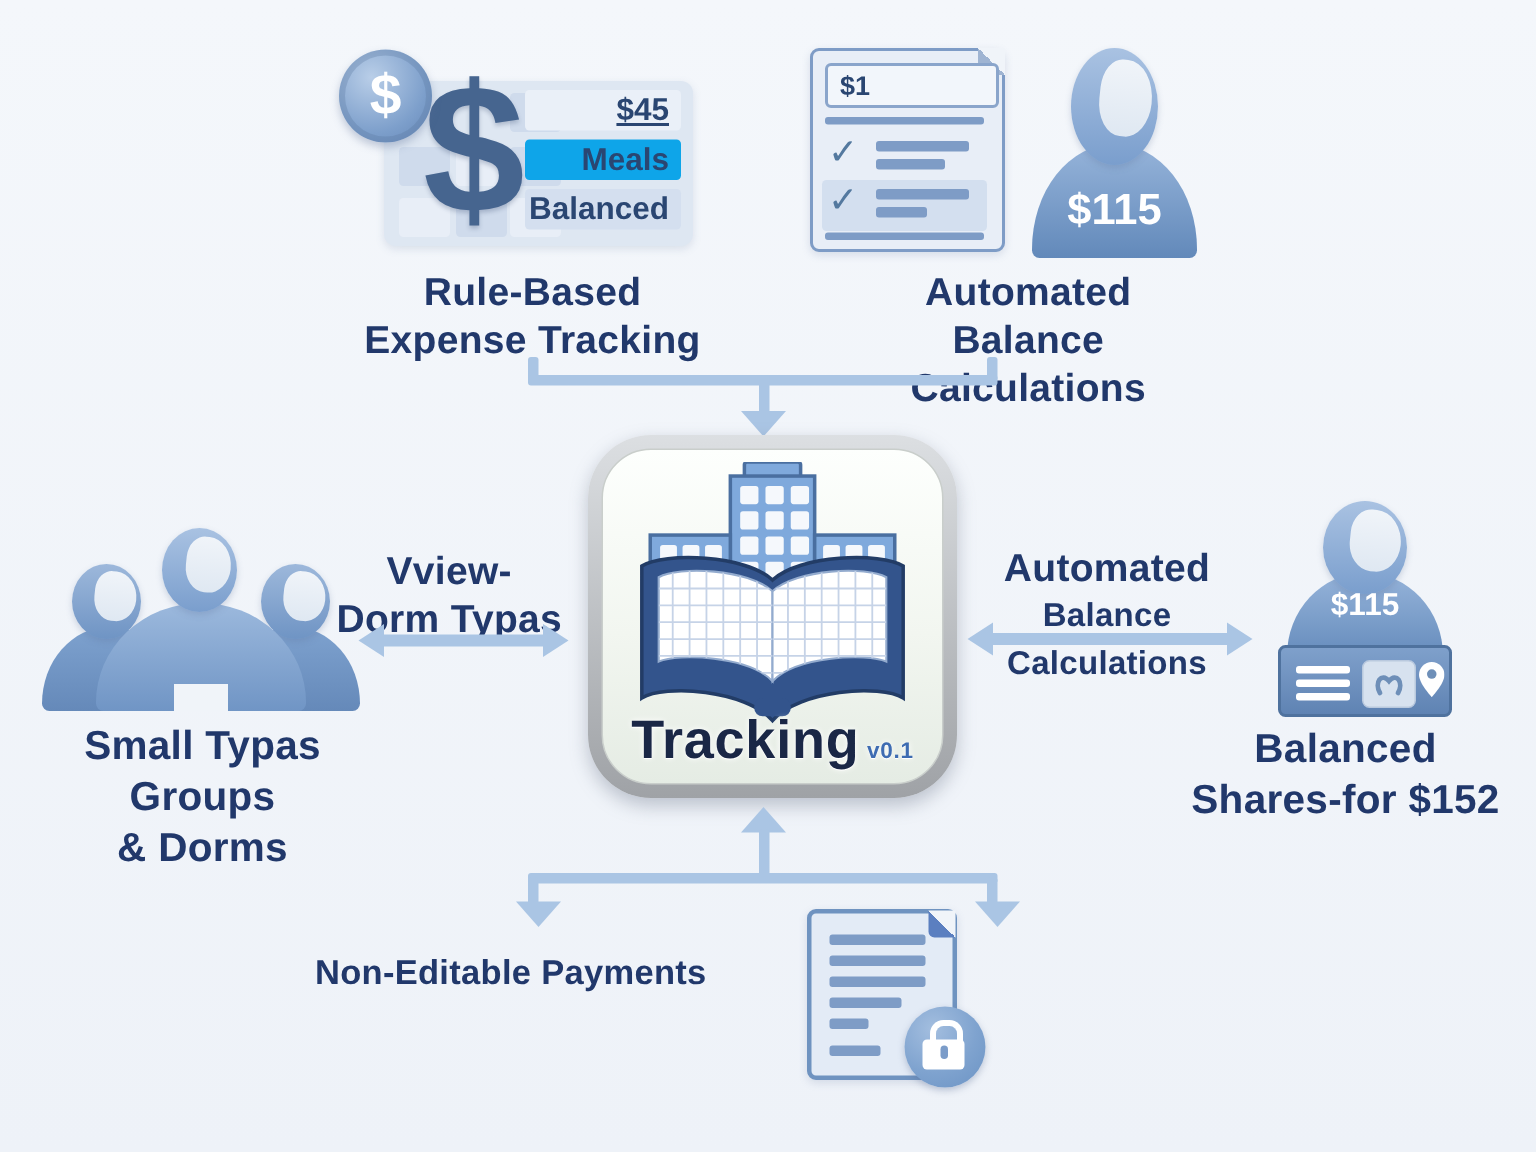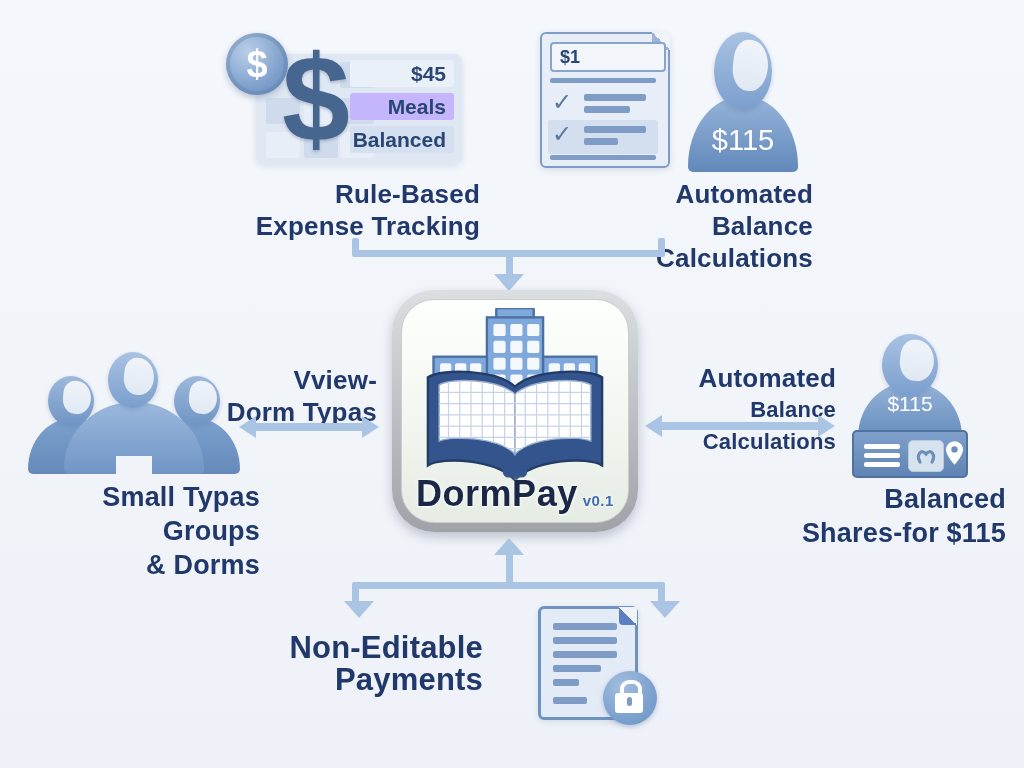--- a/index.html
+++ b/index.html
@@ -20,21 +20,21 @@
   }
   html,body{margin:0;padding:0;}
   body{font-family:"Liberation Sans","DejaVu Sans",sans-serif;background:#e8ecf3;}
   .stage{position:relative;width:1024px;height:768px;overflow:hidden;
          background:linear-gradient(180deg,#f4f7fb 0%,#eef2f8 100%);}
   .abs{position:absolute;}
 
   
   .lbl{position:absolute;text-align:center;color:var(--text);font-weight:600;
        font-size:26px;line-height:32px;letter-spacing:.2px;}
-  .lbl span{display:block;text-align:right;}
+  .lbl span{display:block;}
   .lbl.bold{font-weight:700;font-size:27px;}
   .lbl.left{text-align:left;}
 
   
   .bar{position:absolute;background:var(--arrow);border-radius:2px;}
   .ah-down{position:absolute;width:0;height:0;
     border-left:15px solid transparent;border-right:15px solid transparent;
     border-top:17px solid var(--arrow);}
   .ah-up{position:absolute;width:0;height:0;
     border-left:15px solid transparent;border-right:15px solid transparent;
@@ -74,21 +74,21 @@
 
   
   .person-head{position:absolute;border-radius:50%;
     background:linear-gradient(180deg,var(--icon-blue-light),#7a9ecd);
     box-shadow:0 2px 4px rgba(90,110,150,.25);overflow:hidden;z-index:2;}
   .person-head .face{position:absolute;left:32%;top:10%;width:60%;height:66%;
     background:linear-gradient(180deg,#f0f4f9,#dfe8f2);
     border-radius:42% 58% 50% 50%;transform:rotate(6deg);}
   .person-body{position:absolute;border-radius:50% 50% 5px 5px / 92% 92% 5px 5px;
     background:linear-gradient(180deg,#96b4da,#6289ba);z-index:1;}
-  .person-amt{position:absolute;width:100%;text-align:center;color:#fff;font-weight:400;z-index:3;}
+  .person-amt{position:absolute;width:100%;text-align:center;color:#fff;font-weight:700;z-index:3;}
 
   
   .logo-badge{position:absolute;left:392px;top:290px;width:246px;height:242px;
     border-radius:42px;background:linear-gradient(180deg,#dcdfe2,#9fa2a6);
     box-shadow:0 5px 12px rgba(110,120,140,.4);box-sizing:border-box;padding:9px;}
   .logo-inner{position:relative;width:100%;height:100%;border-radius:33px;
     background:linear-gradient(180deg,#fdfffd 0%,#f2f6f0 55%,#e5ece4 100%);
     border:1px solid #c9cecb;box-sizing:border-box;overflow:hidden;}
   .logo-art{position:absolute;left:50%;top:8px;transform:translateX(-50%);}
   .logo-name{position:absolute;left:0;bottom:6px;width:100%;text-align:center;
@@ -121,22 +121,22 @@
 
   <div class="expense-card">
     <div class="cell" style="left:84px;top:8px;width:34px;height:26px;background:var(--cell-a);"></div>
     <div class="cell" style="left:10px;top:44px;width:34px;height:26px;background:var(--cell-a);"></div>
     <div class="cell" style="left:48px;top:44px;width:34px;height:26px;background:var(--cell-b);"></div>
     <div class="cell" style="left:84px;top:44px;width:34px;height:26px;background:var(--cell-a);"></div>
     <div class="cell" style="left:10px;top:78px;width:34px;height:26px;background:var(--cell-b);"></div>
     <div class="cell" style="left:48px;top:78px;width:34px;height:26px;background:var(--cell-a);"></div>
     <div class="cell" style="left:84px;top:78px;width:34px;height:26px;background:var(--cell-b);"></div>
     <div class="big-dollar">$</div>
-    <div class="crow" style="top:6px;background:#eaf0f8;">$45</div>
-    <div class="crow" style="top:39px;background:#c4b5fd;">Meals</div>
+    <div class="crow" style="top:6px;background:#eaf0f8;text-decoration:underline;">$45</div>
+    <div class="crow" style="top:39px;background:#0ea5e9;">Meals</div>
     <div class="crow" style="top:72px;background:#d4dfef;">Balanced</div>
   </div>
   <div class="coin">$</div>
   <div class="lbl" style="left:230px;top:178px;width:250px;">
     <span>Rule-Based</span>
     <span>Expense Tracking</span>
   </div>
 
   <div class="doc" style="left:540px;top:32px;width:126px;height:132px;">
     <div class="fold"></div>
@@ -248,21 +248,21 @@
               <line x1="102" y1="124" x2="190" y2="124"></line>
               <line x1="102" y1="136" x2="190" y2="136"></line>
             <line x1="102" y1="148" x2="190" y2="148"></line>
               <line x1="102" y1="160" x2="190" y2="160"></line>
               <line x1="102" y1="172" x2="190" y2="172"></line>
           </g>
         </g>
         <rect x="92" y="168" width="26" height="13" rx="6" fill="#33548c"></rect>
       </svg>
       <div class="logo-name">
-        <span>DormPay</span><span class="ver">v0.1</span>
+        <span>Tracking</span><span class="ver">v0.1</span>
       </div>
     </div>
   </div>
 
   <div class="abs" style="left:28px;top:352px;width:212px;height:122px;">
     <div class="person-body" style="left:0;top:66px;width:90px;height:56px;background:linear-gradient(180deg,#7ea2cf,#6589b9);"></div>
     <div class="person-body" style="left:122px;top:66px;width:90px;height:56px;background:linear-gradient(180deg,#7ea2cf,#6589b9);"></div>
     <div class="person-head" style="left:20px;top:24px;width:46px;height:50px;background:linear-gradient(180deg,#9db8db,#6f94c4);">
         <div class="face"></div>
       </div>
@@ -316,34 +316,34 @@
       <div class="abs" style="left:92px;top:9px;">
         <svg width="17" height="24" viewBox="0 0 16 22">
             <path d="M8 0 C3.6 0 0 3.6 0 8 c0 5.6 8 14 8 14 s8 -8.4 8 -14 C16 3.6 12.4 0 8 0 Z" fill="#ffffff"></path>
             <circle cx="8" cy="7.6" r="3" fill="#6e8fb8"></circle>
           </svg>
       </div>
     </div>
   </div>
   <div class="lbl bold" style="left:788px;top:482px;width:218px;line-height:34px;">
     <span>Balanced</span>
-    <span>Shares-for $115</span>
+    <span>Shares-for $152</span>
   </div>
 
   <div>
     <div class="ah-up" style="left:494px;top:538px;"></div>
     <div class="bar" style="left:506px;top:553px;width:7px;height:33px;"></div>
     <div class="bar" style="left:352px;top:582px;width:313px;height:7px;"></div>
     <div class="bar" style="left:352px;top:585px;width:7px;height:18px;"></div>
     <div class="ah-down" style="left:344px;top:601px;"></div>
     <div class="bar" style="left:658px;top:585px;width:7px;height:18px;"></div>
     <div class="ah-down" style="left:650px;top:601px;"></div>
   </div>
 
-  <div class="lbl" style="left:198px;top:632px;width:285px;font-size:31px;">
+  <div class="lbl" style="left:198px;top:632px;width:285px;font-size:23px;">
     <span>Non-Editable Payments</span>
   </div>
 
   <div class="doc" style="left:538px;top:606px;width:94px;height:108px;border-width:3px;border-color:#6f93c0;background:#e3ebf6;">
     <div class="fold dark"></div>
     <div class="dline" style="left:12px;top:14px;width:64px;"></div>
     <div class="dline" style="left:12px;top:28px;width:64px;"></div>
     <div class="dline" style="left:12px;top:42px;width:64px;"></div>
     <div class="dline" style="left:12px;top:56px;width:48px;"></div>
     <div class="dline" style="left:12px;top:70px;width:26px;"></div>

